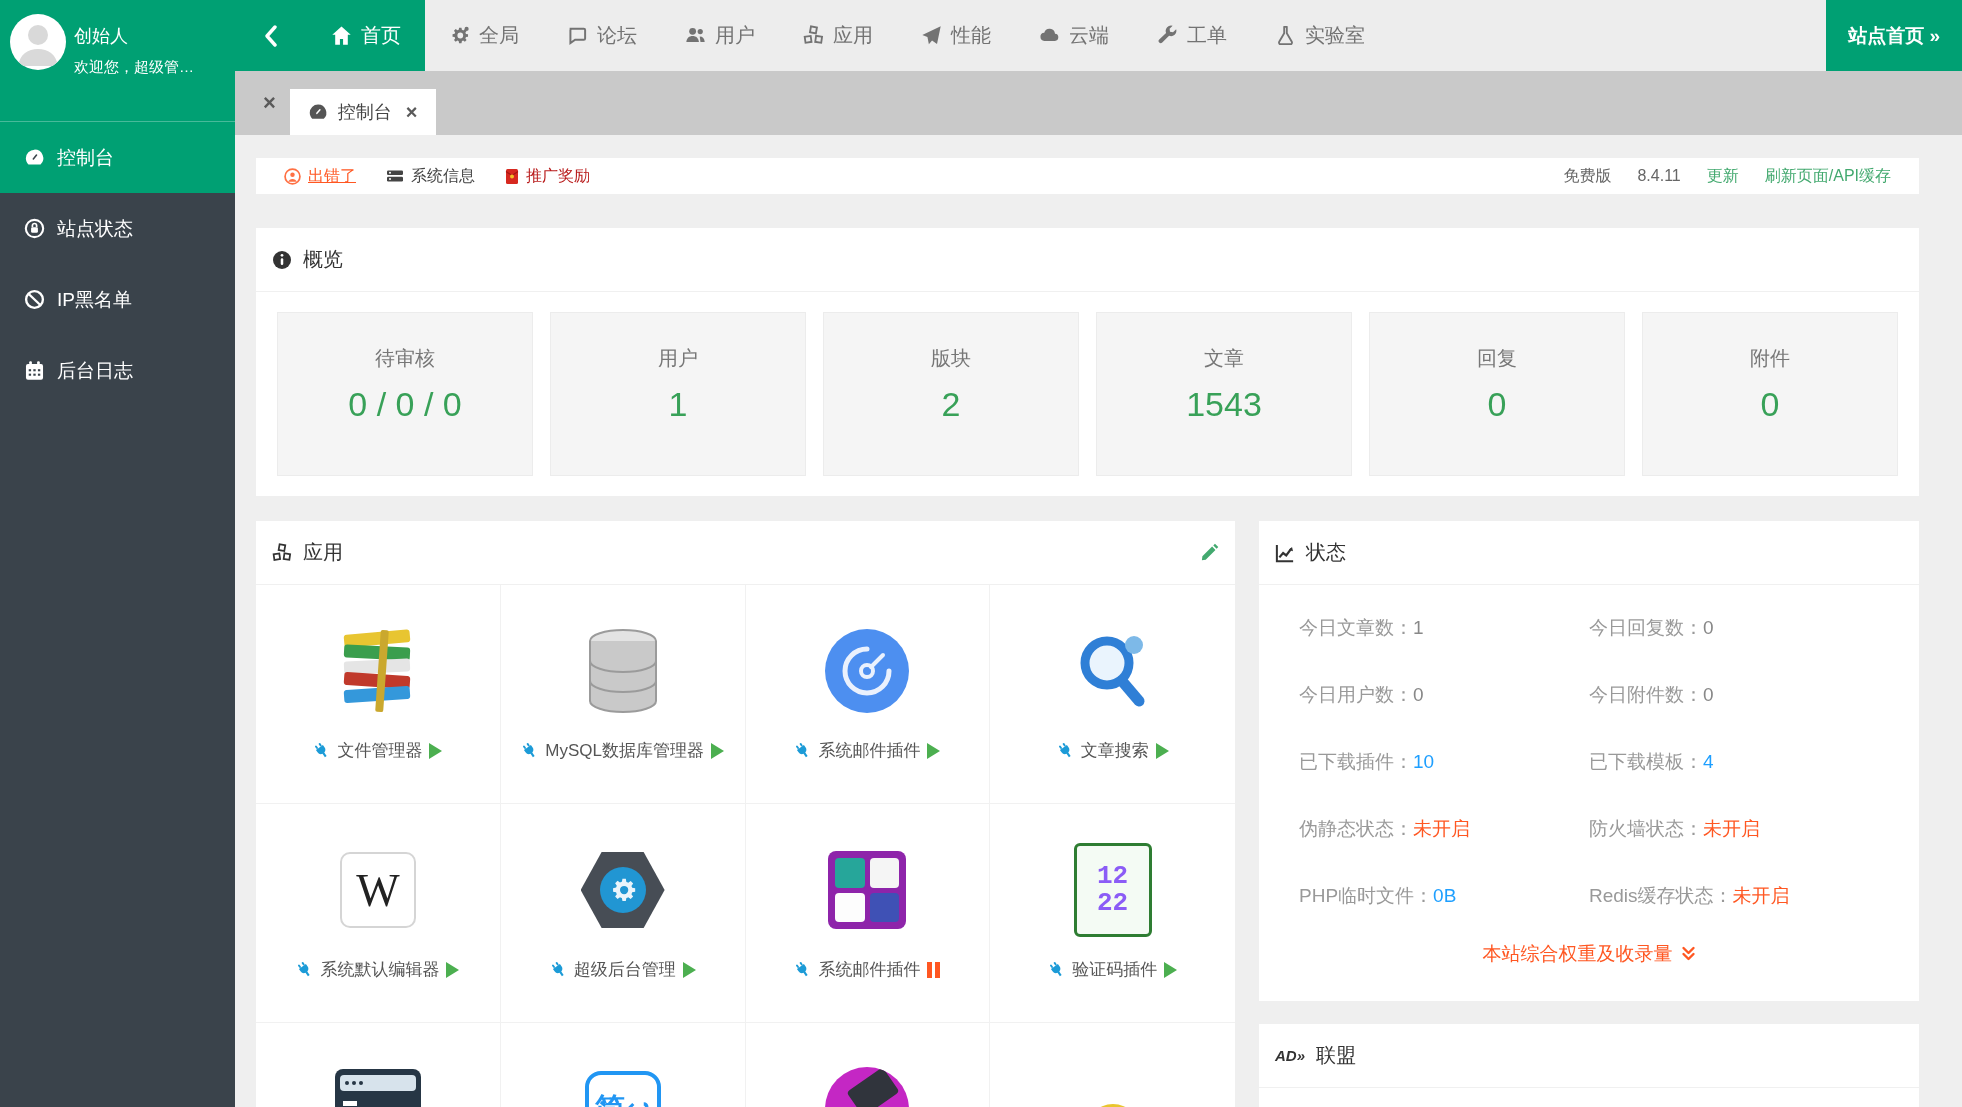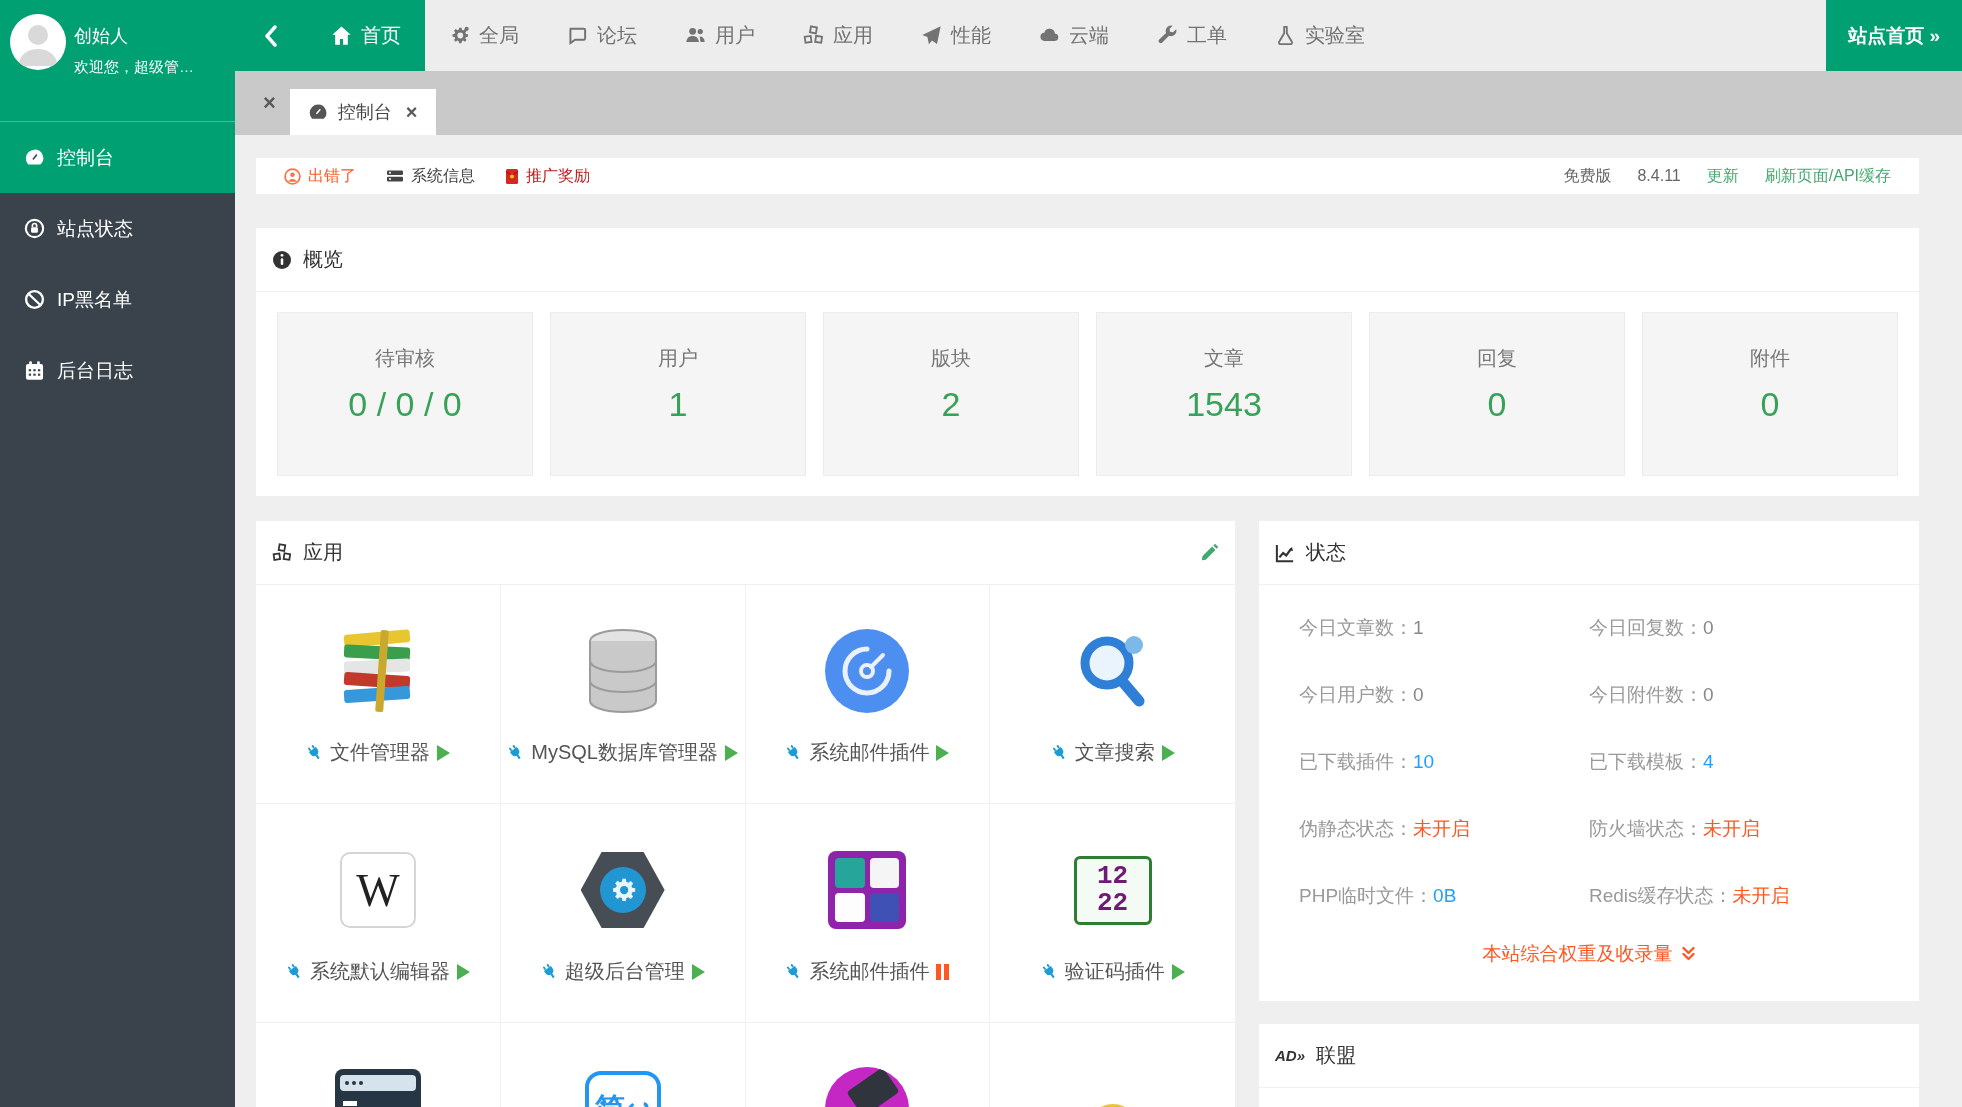--- a/index.html
+++ b/index.html
@@ -52,21 +52,21 @@
   .tab .tb-icon { width:20px; height:20px; color:#555; }
   .tab-close { color:#5a5a5a; font-size:20px; font-weight:bold; margin-left:4px; cursor:pointer; line-height:1;}
 
   
   .content { flex:1; background:#efefef; padding:23px 43px 0 21px; overflow:hidden; }
 
   .toolbar { background:#fff; height:36px; display:flex; align-items:center;
              padding:0 28px; font-size:16px; }
   .tb-left { display:flex; align-items:center; gap:30px; }
   .tb-link { display:flex; align-items:center; gap:7px; cursor:pointer; white-space:nowrap; }
-  .tb-error { color:#ff5722; }
+  .tb-error { color:#ff5722;text-decoration:underline; }
   .tb-sys { color:#444; }
   .tb-promo { color:#b91c1c; }
   .tb-right { margin-left:auto; display:flex; align-items:center; gap:26px; color:#666; }
   .tb-green { color:#43a96f; cursor:pointer; }
 
   
   .panel { background:#fff; }
   .panel-head { height:64px; display:flex; align-items:center; gap:11px;
                 padding:0 16px; font-size:20px; color:#333;
                 border-bottom:1px solid #f0f0f0; }
@@ -83,21 +83,21 @@
   .columns { display:flex; gap:24px; margin-top:25px; align-items:flex-start; }
 
   
   .apps-panel { flex:0 0 979px; width:979px; }
   .apps-grid { display:grid; grid-template-columns:repeat(4,1fr); }
   .app-cell { height:219px; border-right:1px solid #f1f1f1; border-bottom:1px solid #f1f1f1;
               display:flex; flex-direction:column; align-items:center; cursor:pointer; background:#fff;}
   .app-cell:nth-child(4n) { border-right:none; }
   .app-icon { width:88px; height:88px; margin-top:42px; display:flex;
               align-items:center; justify-content:center; }
-  .app-label { margin-top:24px; font-size:20px; color:#555; display:flex;
+  .app-label { margin-top:24px; font-size:17px; color:#555; display:flex;
                align-items:center; gap:7px; white-space:nowrap; }
   .plug { width:17px; height:17px; color:#1c9bd7; }
   .play { width:0; height:0; border-left:13px solid #4caf50;
           border-top:8px solid transparent; border-bottom:8px solid transparent; }
   .pause { display:flex; gap:3px; }
   .pause i { width:5px; height:16px; background:#ff5722; display:block; }
 
   
   .logo-books { position:relative; width:80px; height:82px; }
   .logo-books div { position:absolute; left:6px; width:66px; height:13px; border-radius:3px; }
@@ -109,22 +109,22 @@
                  border-radius:10px; display:flex; align-items:center; justify-content:center;
                  font-family:"Liberation Serif","DejaVu Serif",serif; font-size:46px; color:#222; }
   .logo-hex { width:84px; height:76px; background:#474d55;
               clip-path:polygon(25% 0,75% 0,100% 50%,75% 100%,25% 100%,0 50%);
               display:flex; align-items:center; justify-content:center; }
   .logo-hex .hub { width:46px; height:46px; border-radius:50%; background:#2196d3;
                    display:flex; align-items:center; justify-content:center; color:#eaf4fb; }
   .logo-mail { width:78px; height:78px; background:#8e24aa; border-radius:8px;
                display:grid; grid-template-columns:1fr 1fr; gap:5px; padding:7px; }
   .logo-mail div { border-radius:4px; }
-  .logo-captcha { width:78px; height:69px; background:#f4fbf4; border:3px solid #2e7d32;
-                  border-radius:6px; color:#701a75; font-family:"Liberation Mono","DejaVu Sans Mono",monospace;
+  .logo-captcha { width:78px; height:94px; background:#f4fbf4; border:3px solid #2e7d32;
+                  border-radius:6px; color:#8b5cf6; font-family:"Liberation Mono","DejaVu Sans Mono",monospace;
                   font-weight:bold; font-size:26px; line-height:1.05; display:flex; flex-direction:column;
                   align-items:center; justify-content:center; }
   .logo-browser { width:86px; height:80px; background:#263645; border-radius:8px 8px 0 0; padding-top:6px; }
   .logo-browser .bar { height:16px; margin:0 5px; background:#d7e3ec; border-radius:4px;
                        display:flex; align-items:center; gap:3px; padding-left:5px; }
   .logo-browser .bar i { width:4px; height:4px; border-radius:50%; background:#263645; }
   .logo-browser .dash { width:14px; height:5px; background:#fff; margin:10px 0 0 8px; }
   .logo-jian { width:76px; height:76px; border:4px solid #2196f3; border-radius:16px;
                color:#2196f3; font-size:30px; font-weight:bold; display:flex;
                align-items:center; justify-content:center; gap:2px; background:#fff;}

